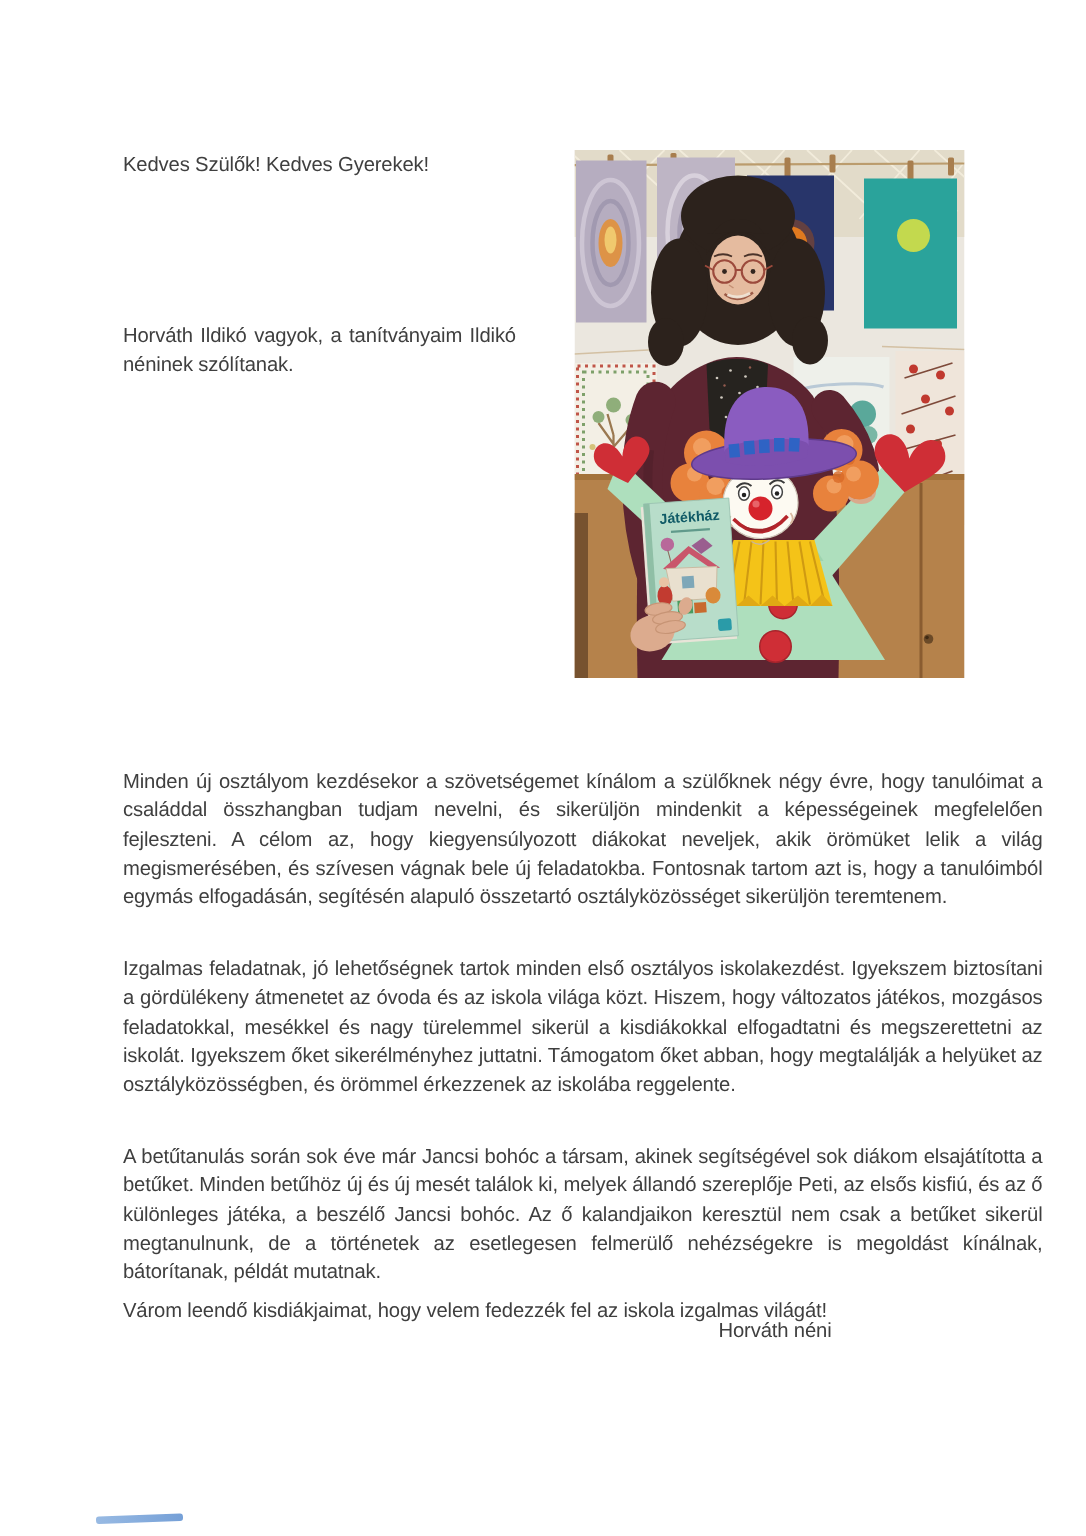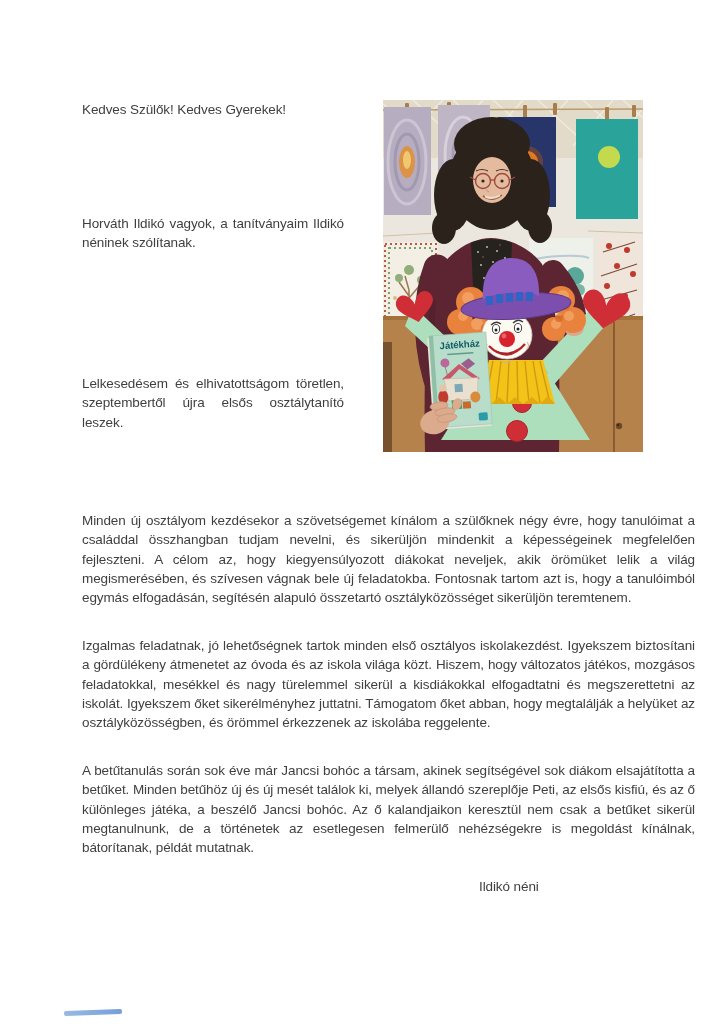--- a/index.html
+++ b/index.html
@@ -33,21 +33,20 @@
   }
 </style>
 </head>
 <body>
 
 <div class="page">
 
   <div class="txt just leftcol" style="top:214px;">Horváth Ildikó vagyok, a tanítványaim Ildikó néninek szólítanak.</div>
 
   <div class="txt greeting">Kedves Szülők! Kedves Gyerekek!</div>
-  <div class="txt just leftcol" style="top:374px;">Lelkesedésem és elhivatottságom töretlen, szeptembertől újra elsős osztálytanító leszek.</div>
 
   <div class="photo-wrap">
     <svg width="260" height="352" viewBox="0 0 260 352" xmlns="http://www.w3.org/2000/svg">
 
       <rect x="0" y="0" width="260" height="352" fill="#ebe7df"></rect>
       <rect x="0" y="0" width="260" height="58" fill="#e2dbc9"></rect>
 
       <g stroke="#f5efdf" stroke-width="1.2" opacity="0.85">
         <path d="M0,4 L40,40 M30,0 L75,42 M70,0 L115,40 M110,0 L160,44 M155,0 L205,46 M200,0 L250,44 M240,0 L260,18"></path>
         <path d="M20,40 L60,0 M60,42 L100,0 M100,44 L140,0 M145,44 L185,0 M190,46 L230,0 M235,40 L260,8"></path>
@@ -321,17 +320,18 @@
           <ellipse cx="64" cy="318" rx="10" ry="4" transform="rotate(-10 64 318)"></ellipse>
         </g>
         <ellipse cx="74" cy="304" rx="4.5" ry="6" fill="#dcab8e" transform="rotate(20 74 304)"></ellipse>
       </g>
     </svg>
   </div>
 
   <div class="txt just fullw" style="top:471px;">Minden új osztályom kezdésekor a szövetségemet kínálom a szülőknek négy évre, hogy tanulóimat a családdal összhangban tudjam nevelni, és sikerüljön mindenkit a képességeinek megfelelően fejleszteni. A célom az, hogy kiegyensúlyozott diákokat neveljek, akik örömüket lelik a világ megismerésében, és szívesen vágnak bele új feladatokba. Fontosnak tartom azt is, hogy a tanulóimból egymás elfogadásán, segítésén alapuló összetartó osztályközösséget sikerüljön teremtenem.</div>
   <div class="txt just fullw" style="top:596px;">Izgalmas feladatnak, jó lehetőségnek tartok minden első osztályos iskolakezdést. Igyekszem biztosítani a gördülékeny átmenetet az óvoda és az iskola világa közt. Hiszem, hogy változatos játékos, mozgásos feladatokkal, mesékkel és nagy türelemmel sikerül a kisdiákokkal elfogadtatni és megszerettetni az iskolát. Igyekszem őket sikerélményhez juttatni. Támogatom őket abban, hogy megtalálják a helyüket az osztályközösségben, és örömmel érkezzenek az iskolába reggelente.</div>
   <div class="txt just fullw" style="top:721px;">A betűtanulás során sok éve már Jancsi bohóc a társam, akinek segítségével sok diákom elsajátította a betűket. Minden betűhöz új és új mesét találok ki, melyek állandó szereplője Peti, az elsős kisfiú, és az ő különleges játéka, a beszélő Jancsi bohóc. Az ő kalandjaikon keresztül nem csak a betűket sikerül megtanulnunk, de a történetek az esetlegesen felmerülő nehézségekre is megoldást kínálnak, bátorítanak, példát mutatnak.</div>
-
-  <div class="txt signature">Ildikó néni</div>
+  <div class="txt just fullw" style="top:824px;">Várom leendő kisdiákjaimat, hogy velem fedezzék fel az iskola izgalmas világát!</div>
+
+  <div class="txt signature">Horváth néni</div>
 
   <div class="artifact"></div>
 </div>
 
 </body></html>

